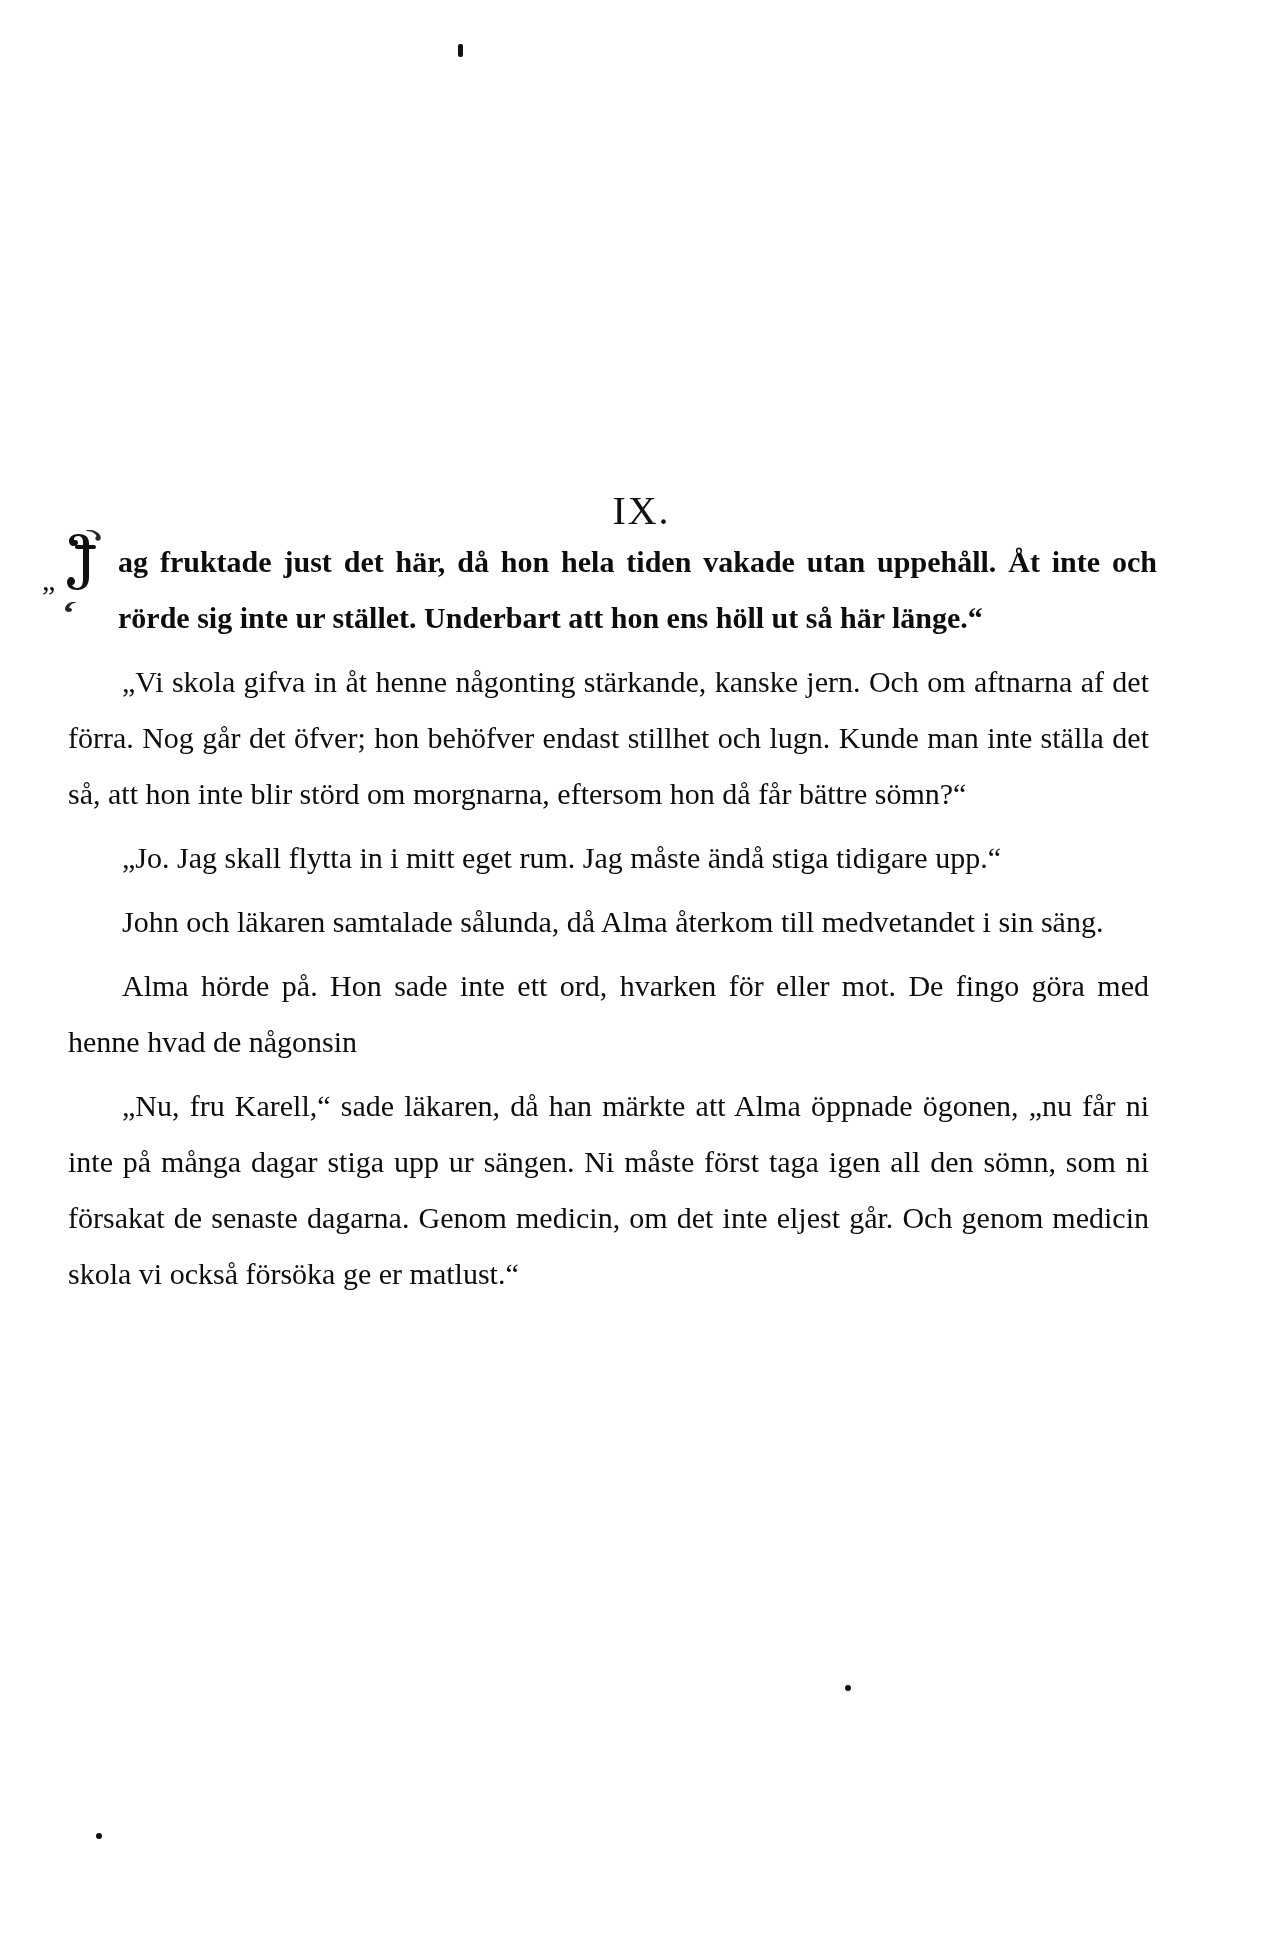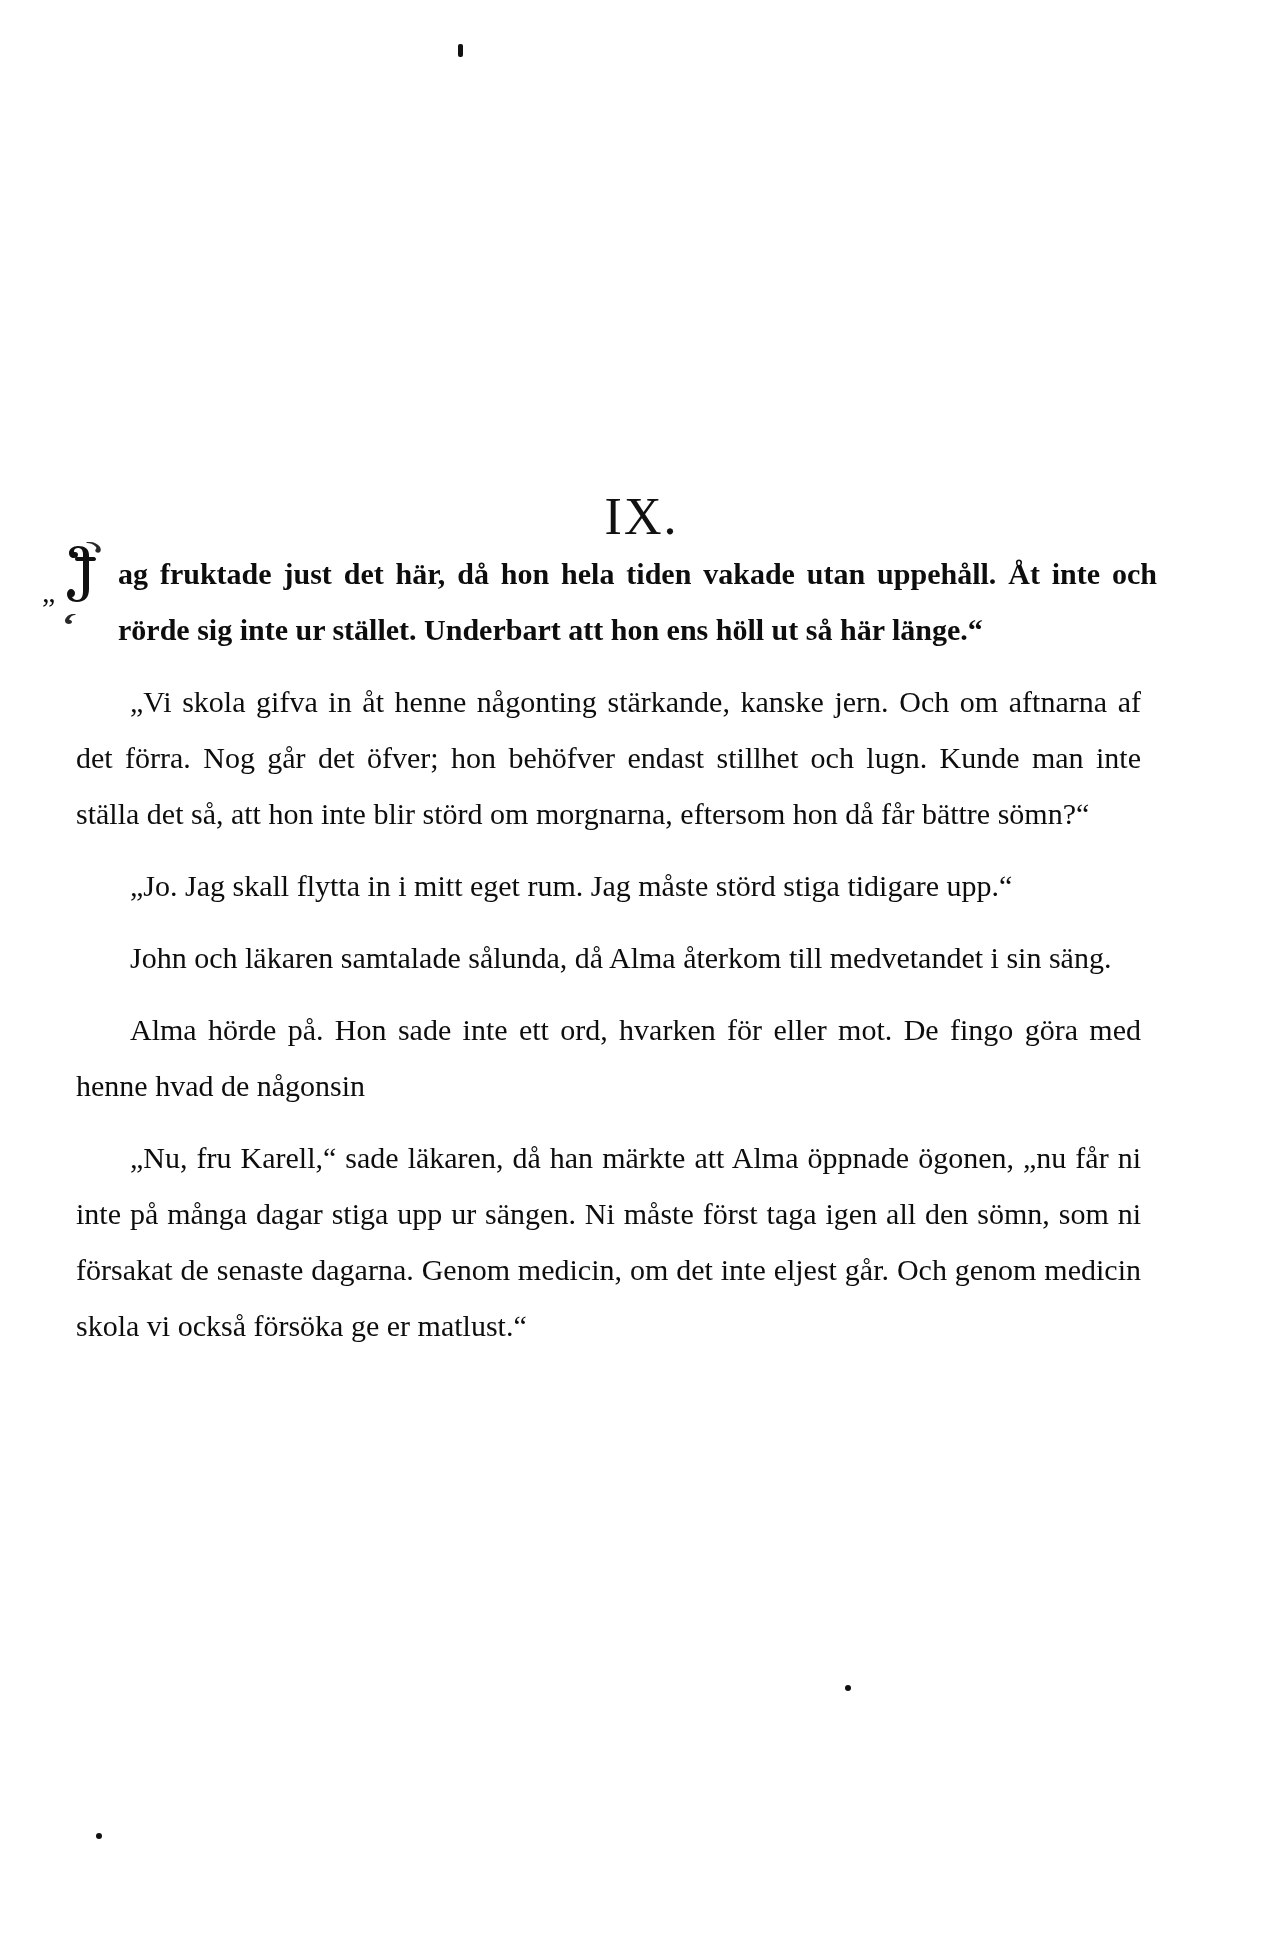--- a/index.html
+++ b/index.html
@@ -18,38 +18,38 @@
   .content {
     position: absolute;
     left: 60px;
     top: 0;
     width: 1163px;
     height: 1948px;
   }
   .chapter-heading {
     text-align: center;
     font-family: "Liberation Serif", serif;
-    font-size: 52px;
+    font-size: 40px;
     letter-spacing: 2px;
     color: #111111;
     margin-top: 487px;
     margin-bottom: 0;
     font-weight: 400;
   }
   .body-text {
     font-family: "Liberation Serif", serif;
     font-size: 30px;
     line-height: 56px;
     color: #0d0d0d;
     text-align: justify;
     margin: 0;
     padding: 0 66px 0 0;
   }
   p.para {
-    margin: 16px;
+    margin: 8px;
     text-indent: 54px;
     text-align: justify;
   }
   p.first-para {
     margin: 0;
     text-indent: 0;
     position: relative;
   }
   p.first-para .after-drop {
     display: block;
@@ -108,21 +108,21 @@
               <path d="M30 2c4 0 8 2 10 5 1 2 1 4 0 5-1 1-3 1-4 0-1-1-1-2 0-3 1-1 0-2-1-3-2-2-5-3-8-3-1 0-1-1 0-1h3z" opacity="0.9"></path>
               <path d="M12 74c-4 1-7 4-7 7 0 2 2 3 4 3 1 0 3-1 3-2 0-1-1-2-2-2-1 0-1-1 0-2 1-2 3-3 5-3 1 0 1-1 0-1h-3z" opacity="0.9"></path>
             </g>
           </svg>
         </span>
         <span class="after-drop">ag fruktade just det här, då hon hela tiden vakade utan uppehåll. Åt inte och rörde sig inte ur stället. Underbart att hon ens höll ut så här länge.“</span>
       </p>
 
       <p class="para">„Vi skola gifva in åt henne någonting stärkande, kanske jern. Och om aftnarna af det förra. Nog går det öfver; hon behöfver endast stillhet och lugn. Kunde man inte ställa det så, att hon inte blir störd om morgnarna, eftersom hon då får bättre sömn?“</p>
 
-      <p class="para">„Jo. Jag skall flytta in i mitt eget rum. Jag måste störd stiga tidigare upp.“</p>
+      <p class="para">„Jo. Jag skall flytta in i mitt eget rum. Jag måste ändå stiga tidigare upp.“</p>
 
       <p class="para">John och läkaren samtalade sålunda, då Alma återkom till medvetandet i sin säng.</p>
 
       <p class="para">Alma hörde på. Hon sade inte ett ord, hvarken för eller mot. De fingo göra med henne hvad de någonsin</p>
 
       <p class="para">„Nu, fru Karell,“ sade läkaren, då han märkte att Alma öppnade ögonen, „nu får ni inte på många dagar stiga upp ur sängen. Ni måste först taga igen all den sömn, som ni försakat de senaste dagarna. Genom medicin, om det inte eljest går. Och genom medicin skola vi också försöka ge er matlust.“</p>
 
     </div>
   </div>
 </div>

